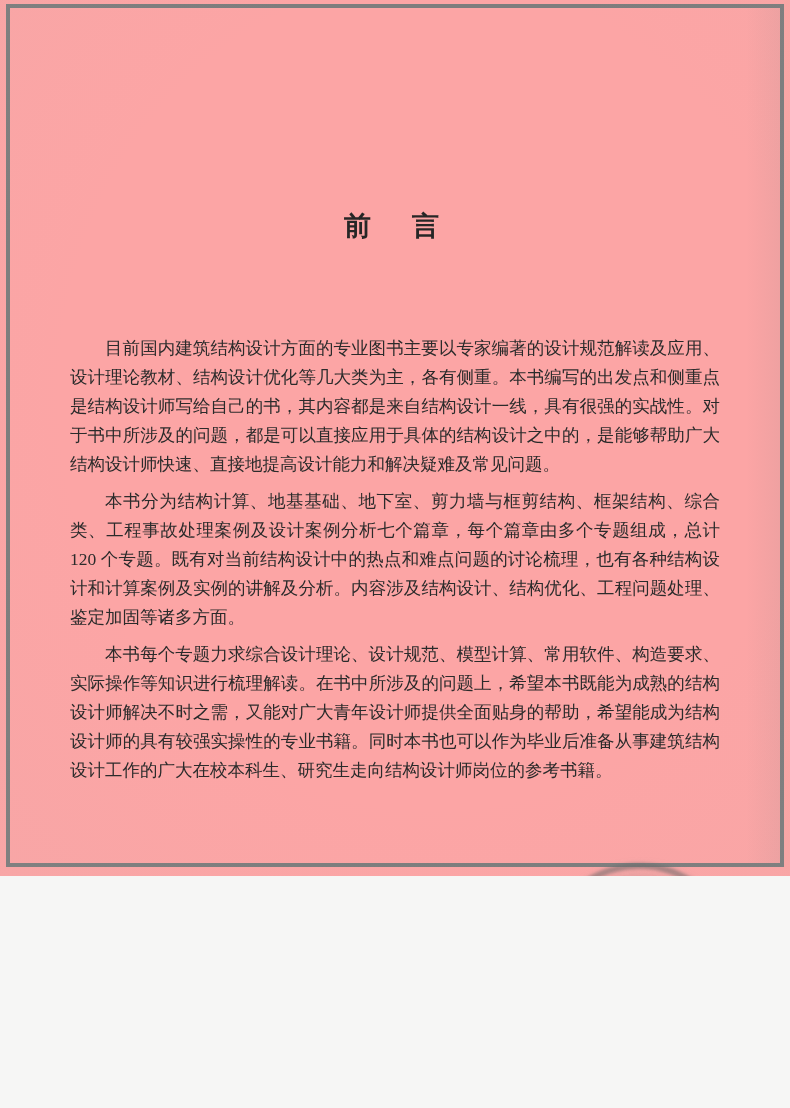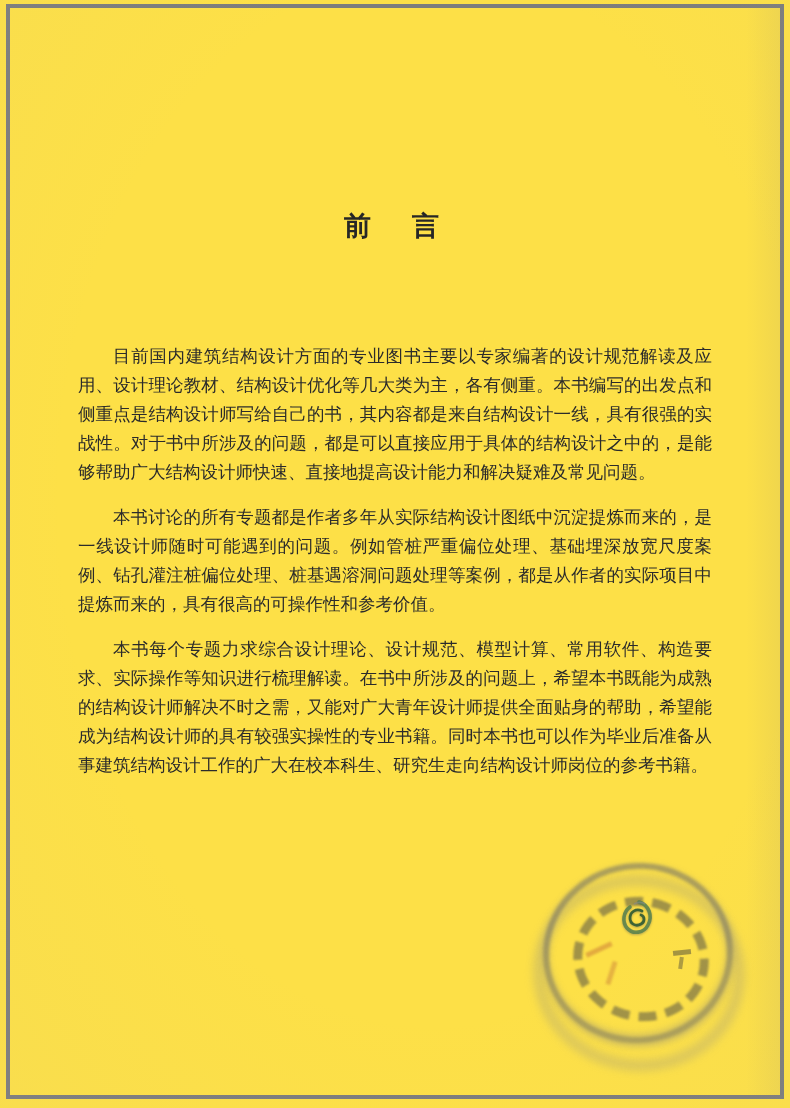--- a/index.html
+++ b/index.html
@@ -4,22 +4,22 @@
 <style>
   html, body { margin: 0; padding: 0; }
   body {
     width: 790px; height: 1108px;
     background: #f6f6f5;
     font-family: "Liberation Serif", "DejaVu Serif", serif;
     overflow: hidden;
   }
   .page {
     position: relative;
-    width: 790px; height: 1108px;
-    background: #fde047;
+    width: 790px; height: 876px;
+    background: #fca5a5;
     overflow: hidden;
   }
   
   .scan-frame {
     position: absolute;
     left: 6px; top: 4px; right: 6px; bottom: 9px;
     border: 4px solid #7d7d7d;
     pointer-events: none;
   }
   
@@ -47,21 +47,21 @@
     position: absolute;
     left: 62px; top: 326px;
     width: 666px;
     font-size: 17.5px;
     line-height: 29px;
     color: #2b2b2b;
     text-align: justify;
     text-justify: inter-character;
   }
   .body-text p {
-    margin: 16px;
+    margin: 8px;
     text-indent: 2em;
   }
   
   .stamp {
     position: absolute;
     left: 535px; top: 855px;
     width: 205px; height: 200px;
     pointer-events: none;
   }
   .seal-outer {
@@ -137,21 +137,21 @@
 <div class="page">
 
   <div class="scan-frame"></div>
   <div class="scan-shade-right"></div>
   <div class="scan-tint"></div>
 
   <h1 class="title">前　言</h1>
 
   <div class="body-text">
     <p>目前国内建筑结构设计方面的专业图书主要以专家编著的设计规范解读及应用、设计理论教材、结构设计优化等几大类为主，各有侧重。本书编写的出发点和侧重点是结构设计师写给自己的书，其内容都是来自结构设计一线，具有很强的实战性。对于书中所涉及的问题，都是可以直接应用于具体的结构设计之中的，是能够帮助广大结构设计师快速、直接地提高设计能力和解决疑难及常见问题。</p>
-    <p>本书讨论的所有专题都是作者多年从实际结构设计图纸中沉淀提炼而来的，是一线设计师随时可能遇到的问题。例如管桩严重偏位处理、基础埋深放宽尺度案例、钻孔灌注桩偏位处理、桩基遇溶洞问题处理等案例，都是从作者的实际项目中提炼而来的，具有很高的可操作性和参考价值。</p>
+    <p>本书分为结构计算、地基基础、地下室、剪力墙与框剪结构、框架结构、综合类、工程事故处理案例及设计案例分析七个篇章，每个篇章由多个专题组成，总计 120 个专题。既有对当前结构设计中的热点和难点问题的讨论梳理，也有各种结构设计和计算案例及实例的讲解及分析。内容涉及结构设计、结构优化、工程问题处理、鉴定加固等诸多方面。</p>
     <p>本书每个专题力求综合设计理论、设计规范、模型计算、常用软件、构造要求、实际操作等知识进行梳理解读。在书中所涉及的问题上，希望本书既能为成熟的结构设计师解决不时之需，又能对广大青年设计师提供全面贴身的帮助，希望能成为结构设计师的具有较强实操性的专业书籍。同时本书也可以作为毕业后准备从事建筑结构设计工作的广大在校本科生、研究生走向结构设计师岗位的参考书籍。</p>
   </div>
 
   <div class="stamp">
     <div class="seal-smudge"></div>
     <div class="seal-outer"></div>
     <div class="seal-inner"></div>
     <svg class="seal-logo" viewBox="0 0 36 38" xmlns="http://www.w3.org/2000/svg">
       <path d="M19 3 C29 6 33 17 28 26 C24 34 13 36 7 29 C2 23 3 13 10 8" fill="none" stroke="#57814d" stroke-width="3.6" stroke-linecap="round" opacity="0.85"></path>
       <path d="M22 12 C16 9 10 13 10 19 C10 25 16 28 21 25 C25 23 25 17 21 16" fill="none" stroke="#2f5a33" stroke-width="2.8" stroke-linecap="round" opacity="0.9"></path>

